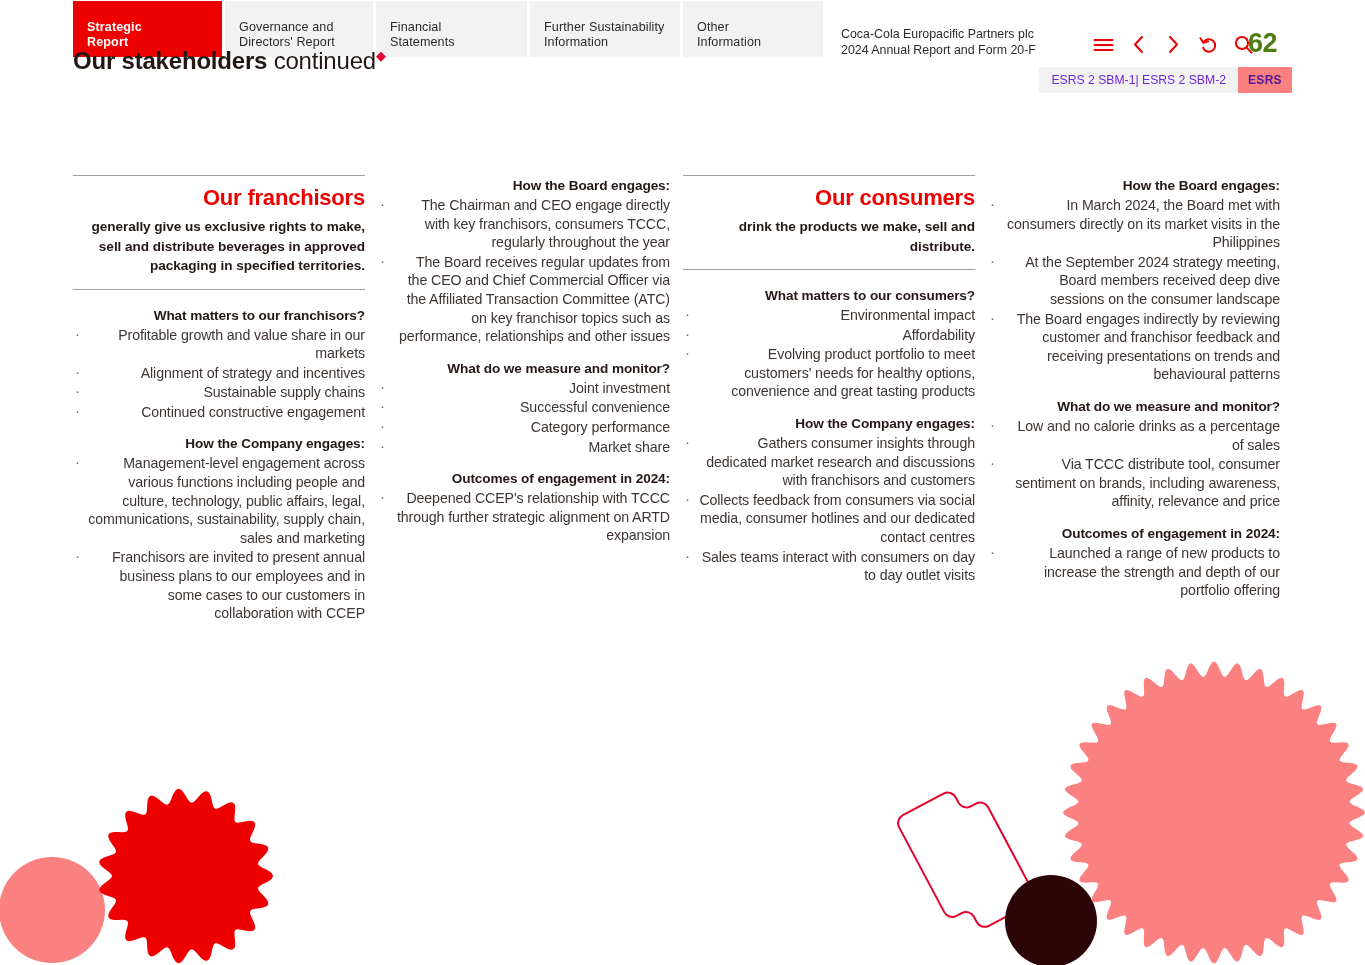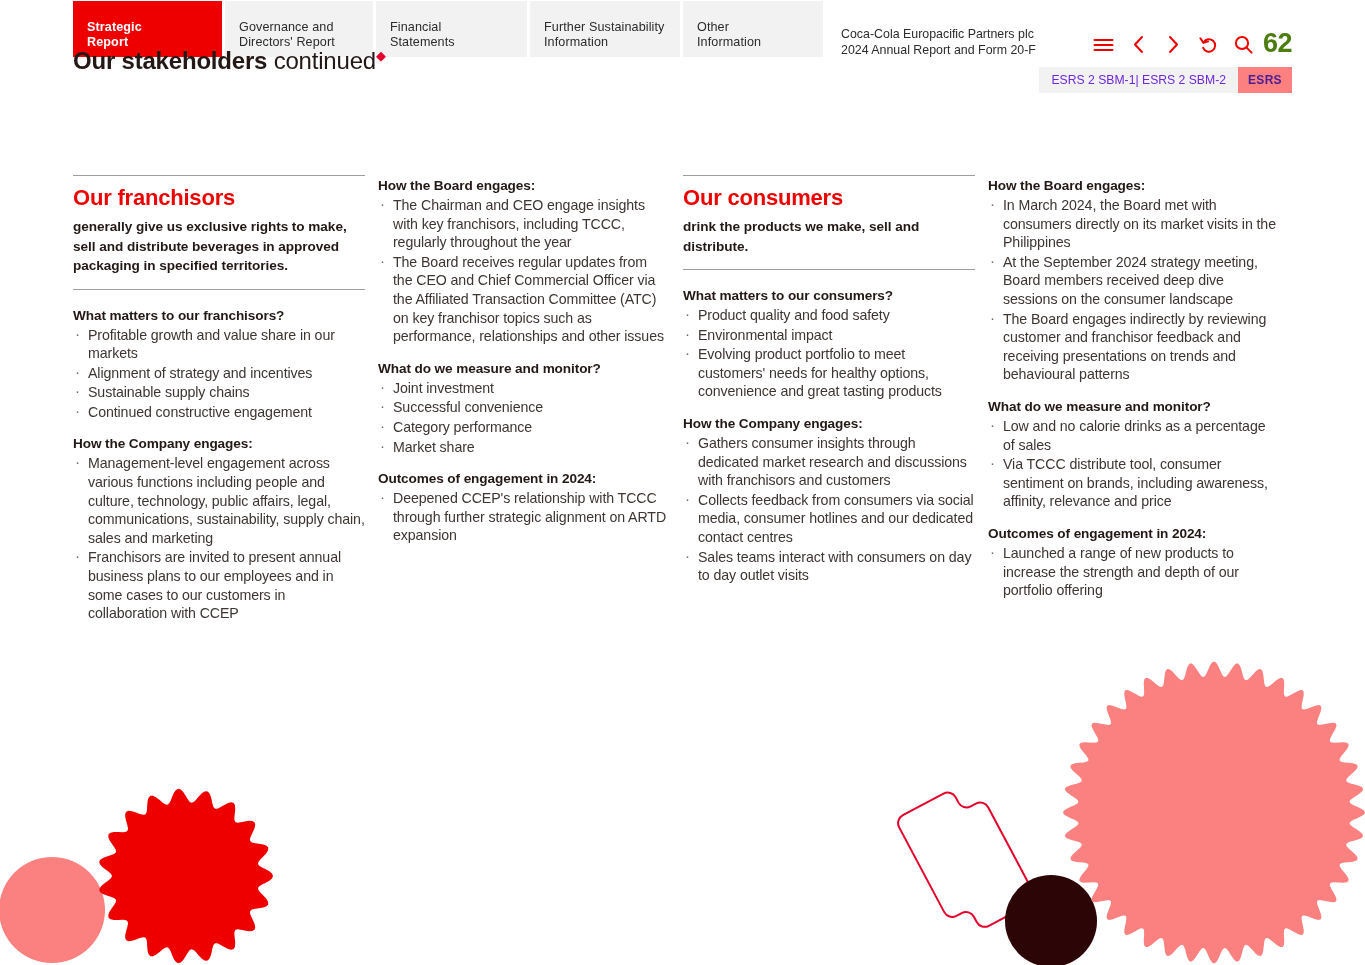--- a/index.html
+++ b/index.html
@@ -13,21 +13,21 @@
   .page {
     position: relative;
     width: 1365px; height: 965px;
     background: #fff;
     overflow: hidden;
   }
 
   
   .header {
     position: absolute;
-    top: 0; left: 0; right: 0;
+    top: 0; left: 0; right: 15px;
     height: 57px;
   }
   .tabs {
     position: absolute;
     top: 1px; left: 73px;
     display: flex;
     gap: 3px;
     height: 56px;
   }
   .tab {
@@ -129,20 +129,21 @@
     width: 54px;
   }
 
   
   .content {
     position: absolute;
     top: 175px; left: 73px;
     width: 1219px;
     display: flex;
     gap: 0;
+    text-align: right;
   }
   .col { width: 292px; margin-right: 13px; }
   .col:last-child { margin-right: 0; }
 
   .rule-top {
     border-top: 1px solid #9e9e9e;
     margin-bottom: 9px;
   }
   .rule-bottom {
     border-top: 1px solid #9e9e9e;
@@ -316,21 +317,21 @@
       <h3 class="sec">How the Company engages:</h3>
       <ul class="bl">
         <li>Management-level engagement across various functions including people and culture, technology, public affairs, legal, communications, sustainability, supply chain, sales and marketing</li>
         <li>Franchisors are invited to present annual business plans to our employees and in some cases to our customers in collaboration with CCEP</li>
       </ul>
     </div>
 
     <div class="col plain">
       <h3 class="sec first">How the Board engages:</h3>
       <ul class="bl">
-        <li>The Chairman and CEO engage insights with key franchisors, including TCCC, regularly throughout the year</li>
+        <li>The Chairman and CEO engage directly with key franchisors, consumers TCCC, regularly throughout the year</li>
         <li>The Board receives regular updates from the CEO and Chief Commercial Officer via the Affiliated Transaction Committee (ATC) on key franchisor topics such as performance, relationships and other issues</li>
       </ul>
 
       <h3 class="sec">What do we measure and monitor?</h3>
       <ul class="bl">
         <li>Joint investment</li>
         <li>Successful convenience</li>
         <li>Category performance</li>
         <li>Market share</li>
       </ul>
@@ -343,22 +344,22 @@
 
     <div class="col">
       <div class="rule-top"></div>
       <div class="stk-title">Our consumers</div>
       <div class="stk-sub">drink the products we make,
 sell and distribute.</div>
       <div class="rule-bottom"></div>
 
       <h3 class="sec first">What matters to our consumers?</h3>
       <ul class="bl">
-        <li>Product quality and food safety</li>
         <li>Environmental impact</li>
+        <li>Affordability</li>
         <li>Evolving product portfolio to meet customers' needs for healthy options, convenience and great tasting products</li>
       </ul>
 
       <h3 class="sec">How the Company engages:</h3>
       <ul class="bl">
         <li>Gathers consumer insights through dedicated market research and discussions with franchisors and customers</li>
         <li>Collects feedback from consumers via social media, consumer hotlines and our dedicated contact centres</li>
         <li>Sales teams interact with consumers on day to day outlet visits</li>
       </ul>
     </div>

